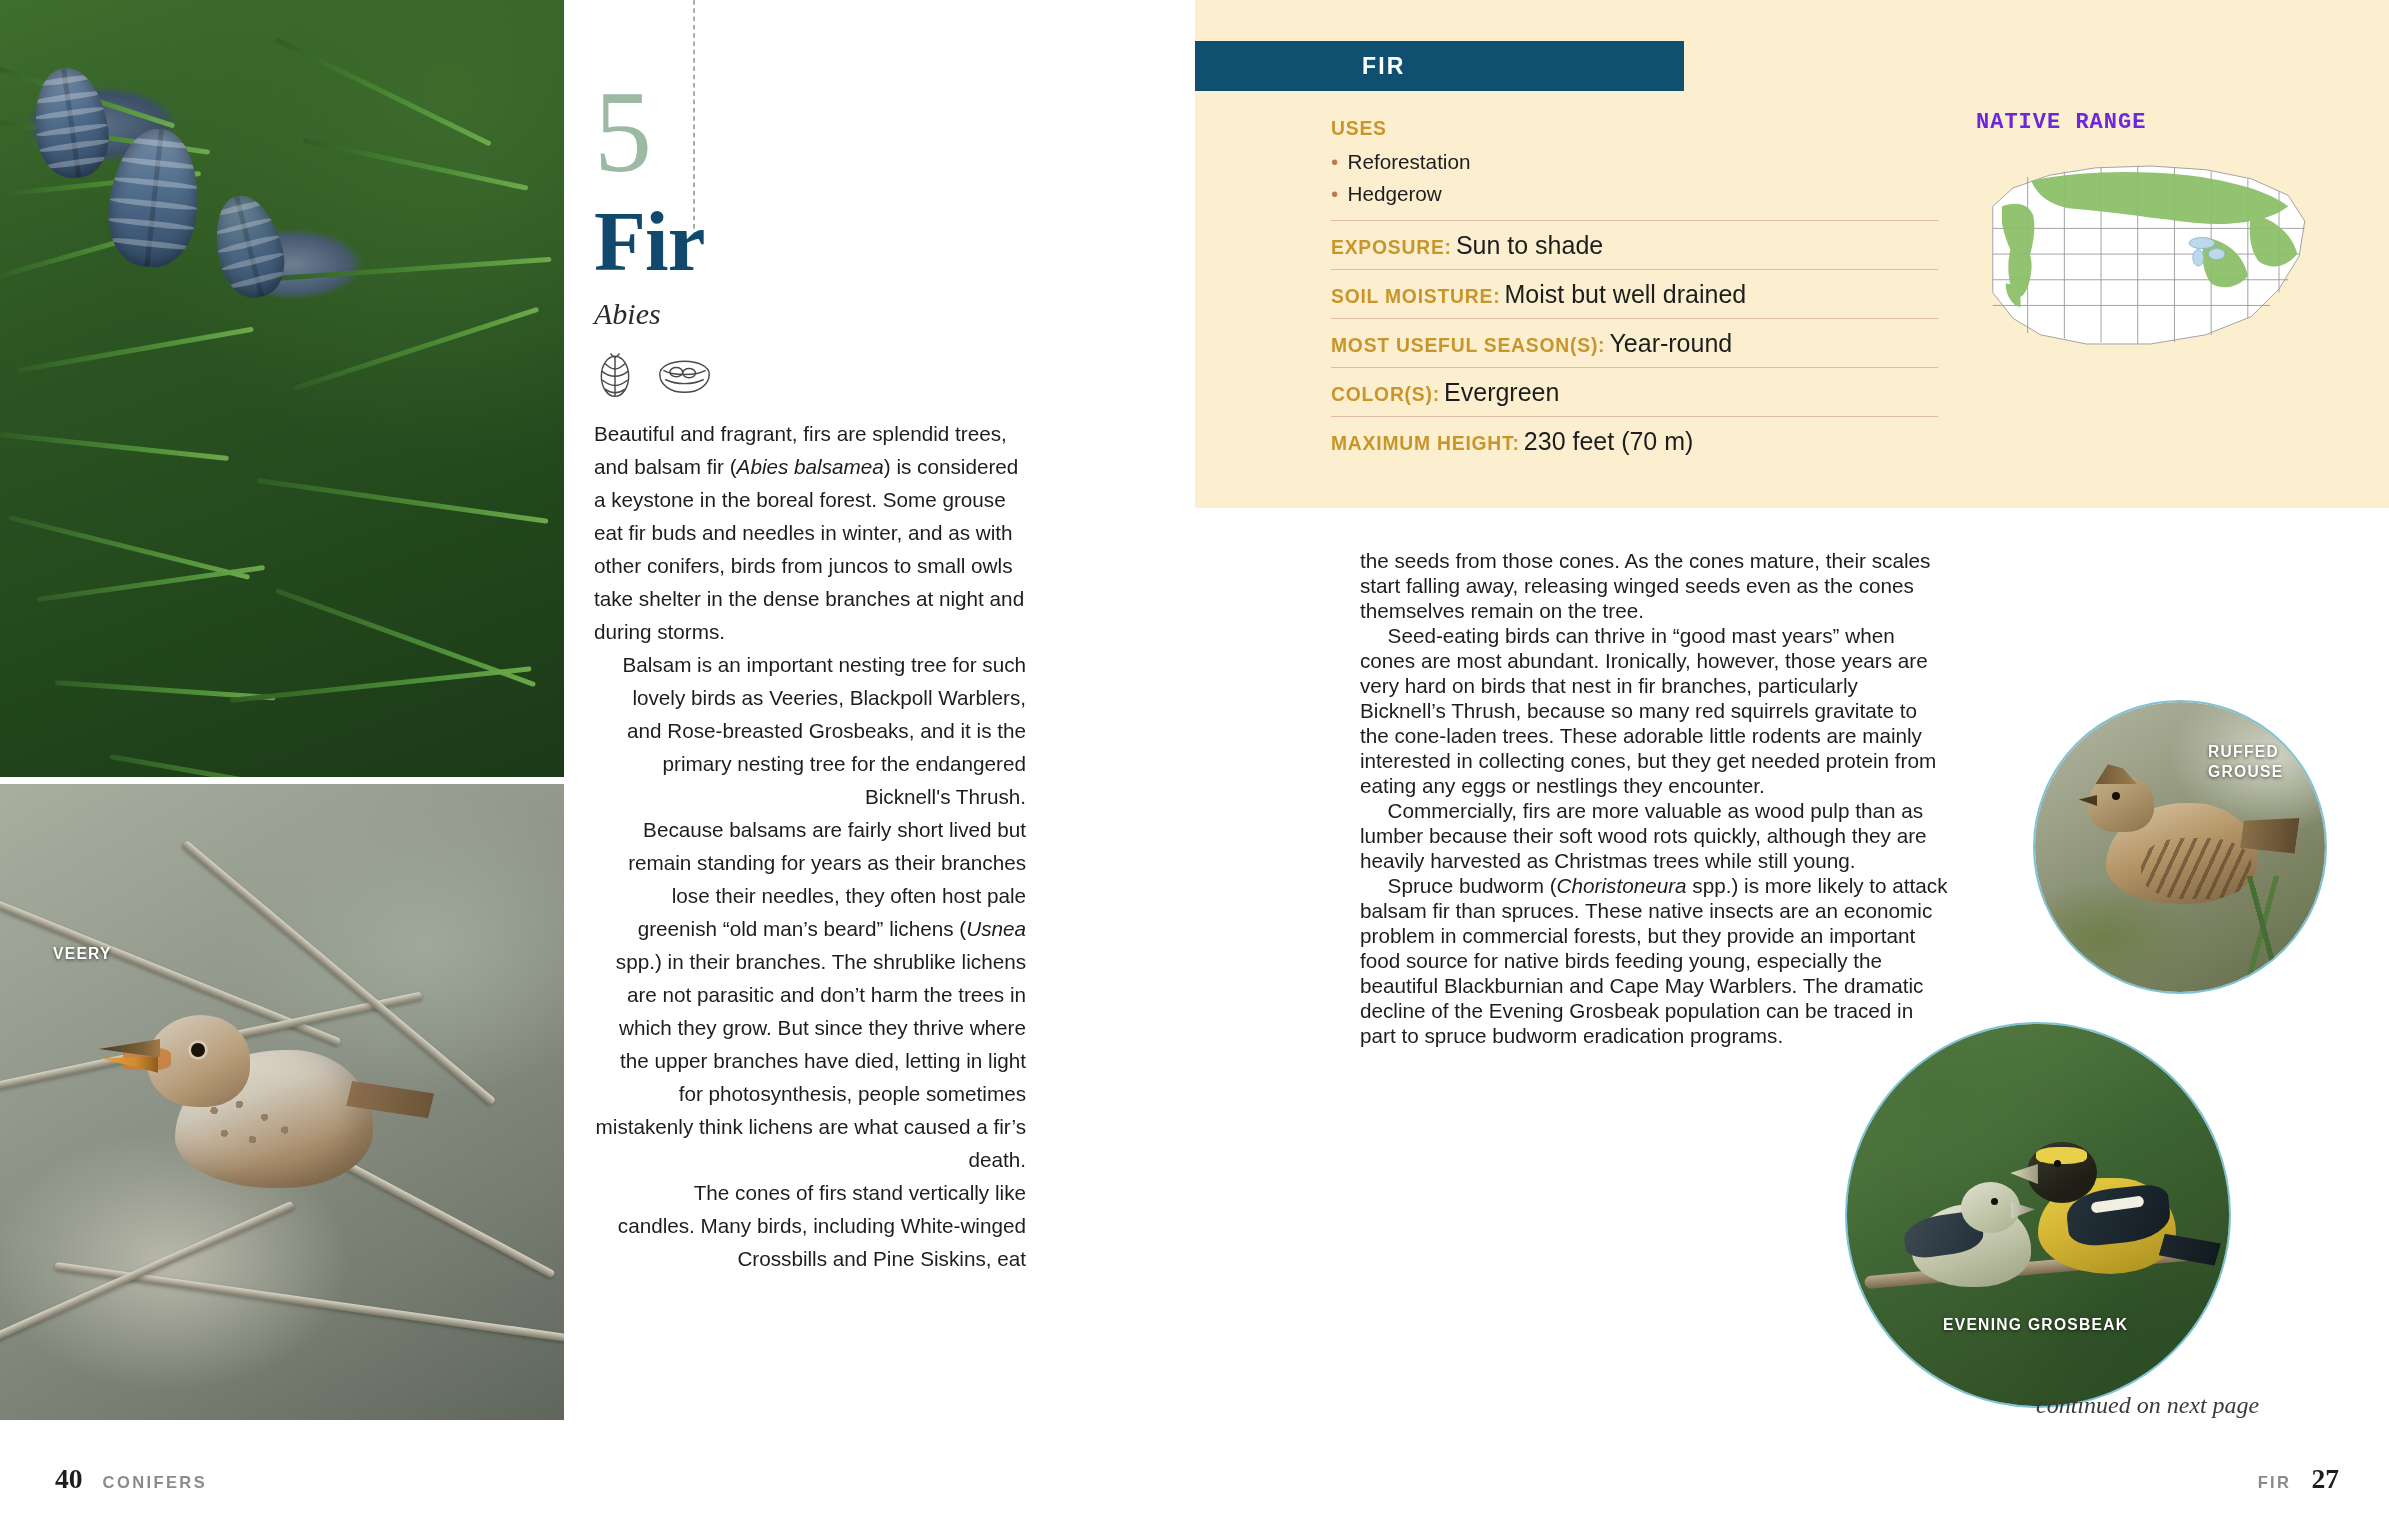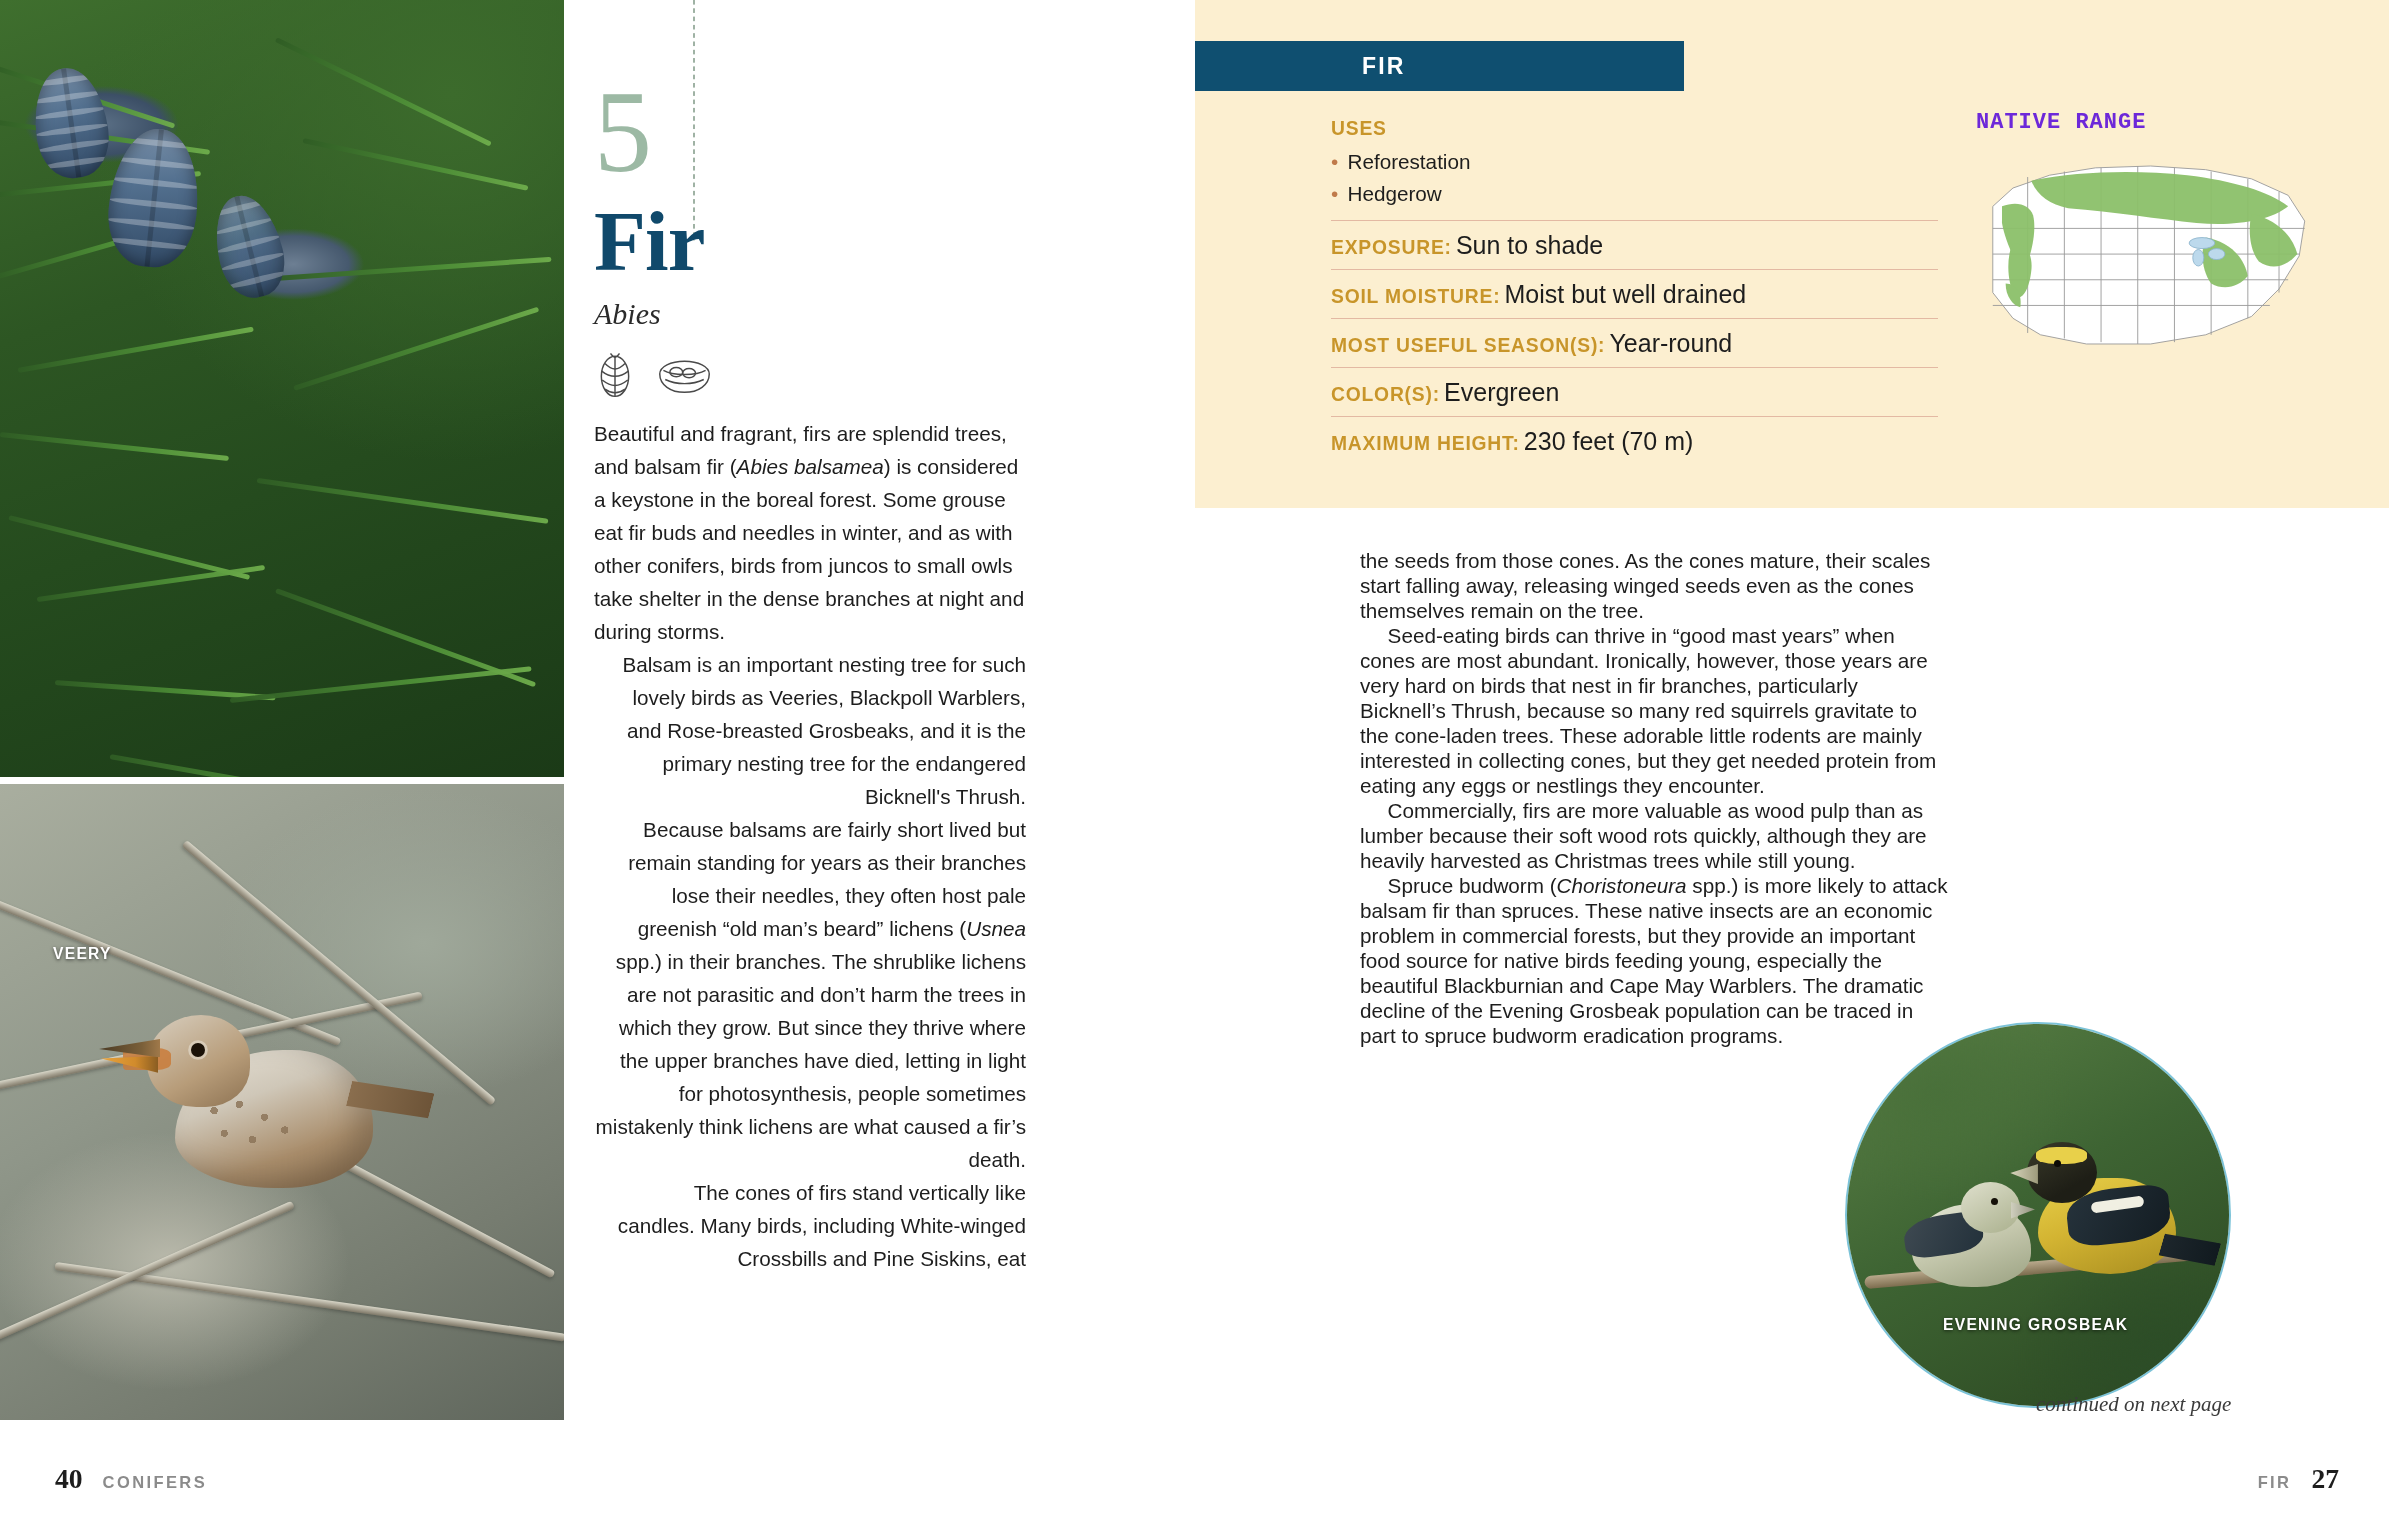--- a/index.html
+++ b/index.html
@@ -242,21 +242,21 @@
     position: absolute; left: 1360px; top: 548px; width: 588px;
     font-size: 20.7px; line-height: 25px; color: #1d1d1d;
   }
   .right-text p { margin: 0; }
   .right-text p + p { text-indent: 27.6px; }
   .right-text em { font-style: italic; }
 
   .continued {
     position: absolute; left: 2036px; top: 1392px;
     font-family: "Liberation Serif", serif; font-style: italic;
-    font-size: 21px; color: #3a3a3a;
+    font-size: 24px; color: #3a3a3a;
   }
 
   
   .circ {
     position: absolute; border-radius: 50%; overflow: hidden;
     border: 2.8px solid #7cc3d8;
     box-shadow: 0 0 0 3.7px #ffffff;
   }
   .circ-grouse { left: 2033px; top: 700px; width: 294px; height: 294px; }
   .grouse-bg {
@@ -600,20 +600,35 @@
     </div>
   </div>
 
   <div class="right-text">
     <p>the seeds from those cones. As the cones mature, their scales start falling away, releasing winged seeds even as the cones themselves remain on the tree.</p>
     <p>Seed-eating birds can thrive in “good mast years” when cones are most abundant. Ironically, however, those years are very hard on birds that nest in fir branches, particularly Bicknell’s Thrush, because so many red squirrels gravitate to the cone-laden trees. These adorable little rodents are mainly interested in collecting cones, but they get needed protein from eating any eggs or nestlings they encounter.</p>
     <p>Commercially, firs are more valuable as wood pulp than as lumber because their soft wood rots quickly, although they are heavily harvested as Christmas trees while still young.</p>
     <p>Spruce budworm (<em>Choristoneura</em> spp.) is more likely to attack balsam fir than spruces. These native insects are an economic problem in commercial forests, but they provide an important food source for native birds feeding young, especially the beautiful Blackburnian and Cape May Warblers. The dramatic decline of the Evening Grosbeak population can be traced in part to spruce budworm eradication programs.</p>
   </div>
 
+  <div class="circ circ-grouse">
+    <div class="grouse-bg"></div>
+    <div class="grouse">
+      <div class="body"></div>
+      <div class="tail"></div>
+      <div class="head"></div>
+      <div class="crest"></div>
+      <div class="beak"></div>
+      <div class="eye"></div>
+      <div class="bars"></div>
+    </div>
+    <div class="fernfront"></div>
+    <div class="photo-caption" style="left:173px; top:40px; line-height:20px; white-space:pre-line;">RUFFED
+GROUSE</div>
+  </div>
 
   <div class="circ circ-grosbeak">
     <div class="grosbeak-bg"></div>
     <div class="gb-branch"></div>
     <div class="gb-female">
       <div class="body"></div>
       <div class="wing"></div>
       <div class="head"></div>
       <div class="beak"></div>
       <div class="eye"></div>

